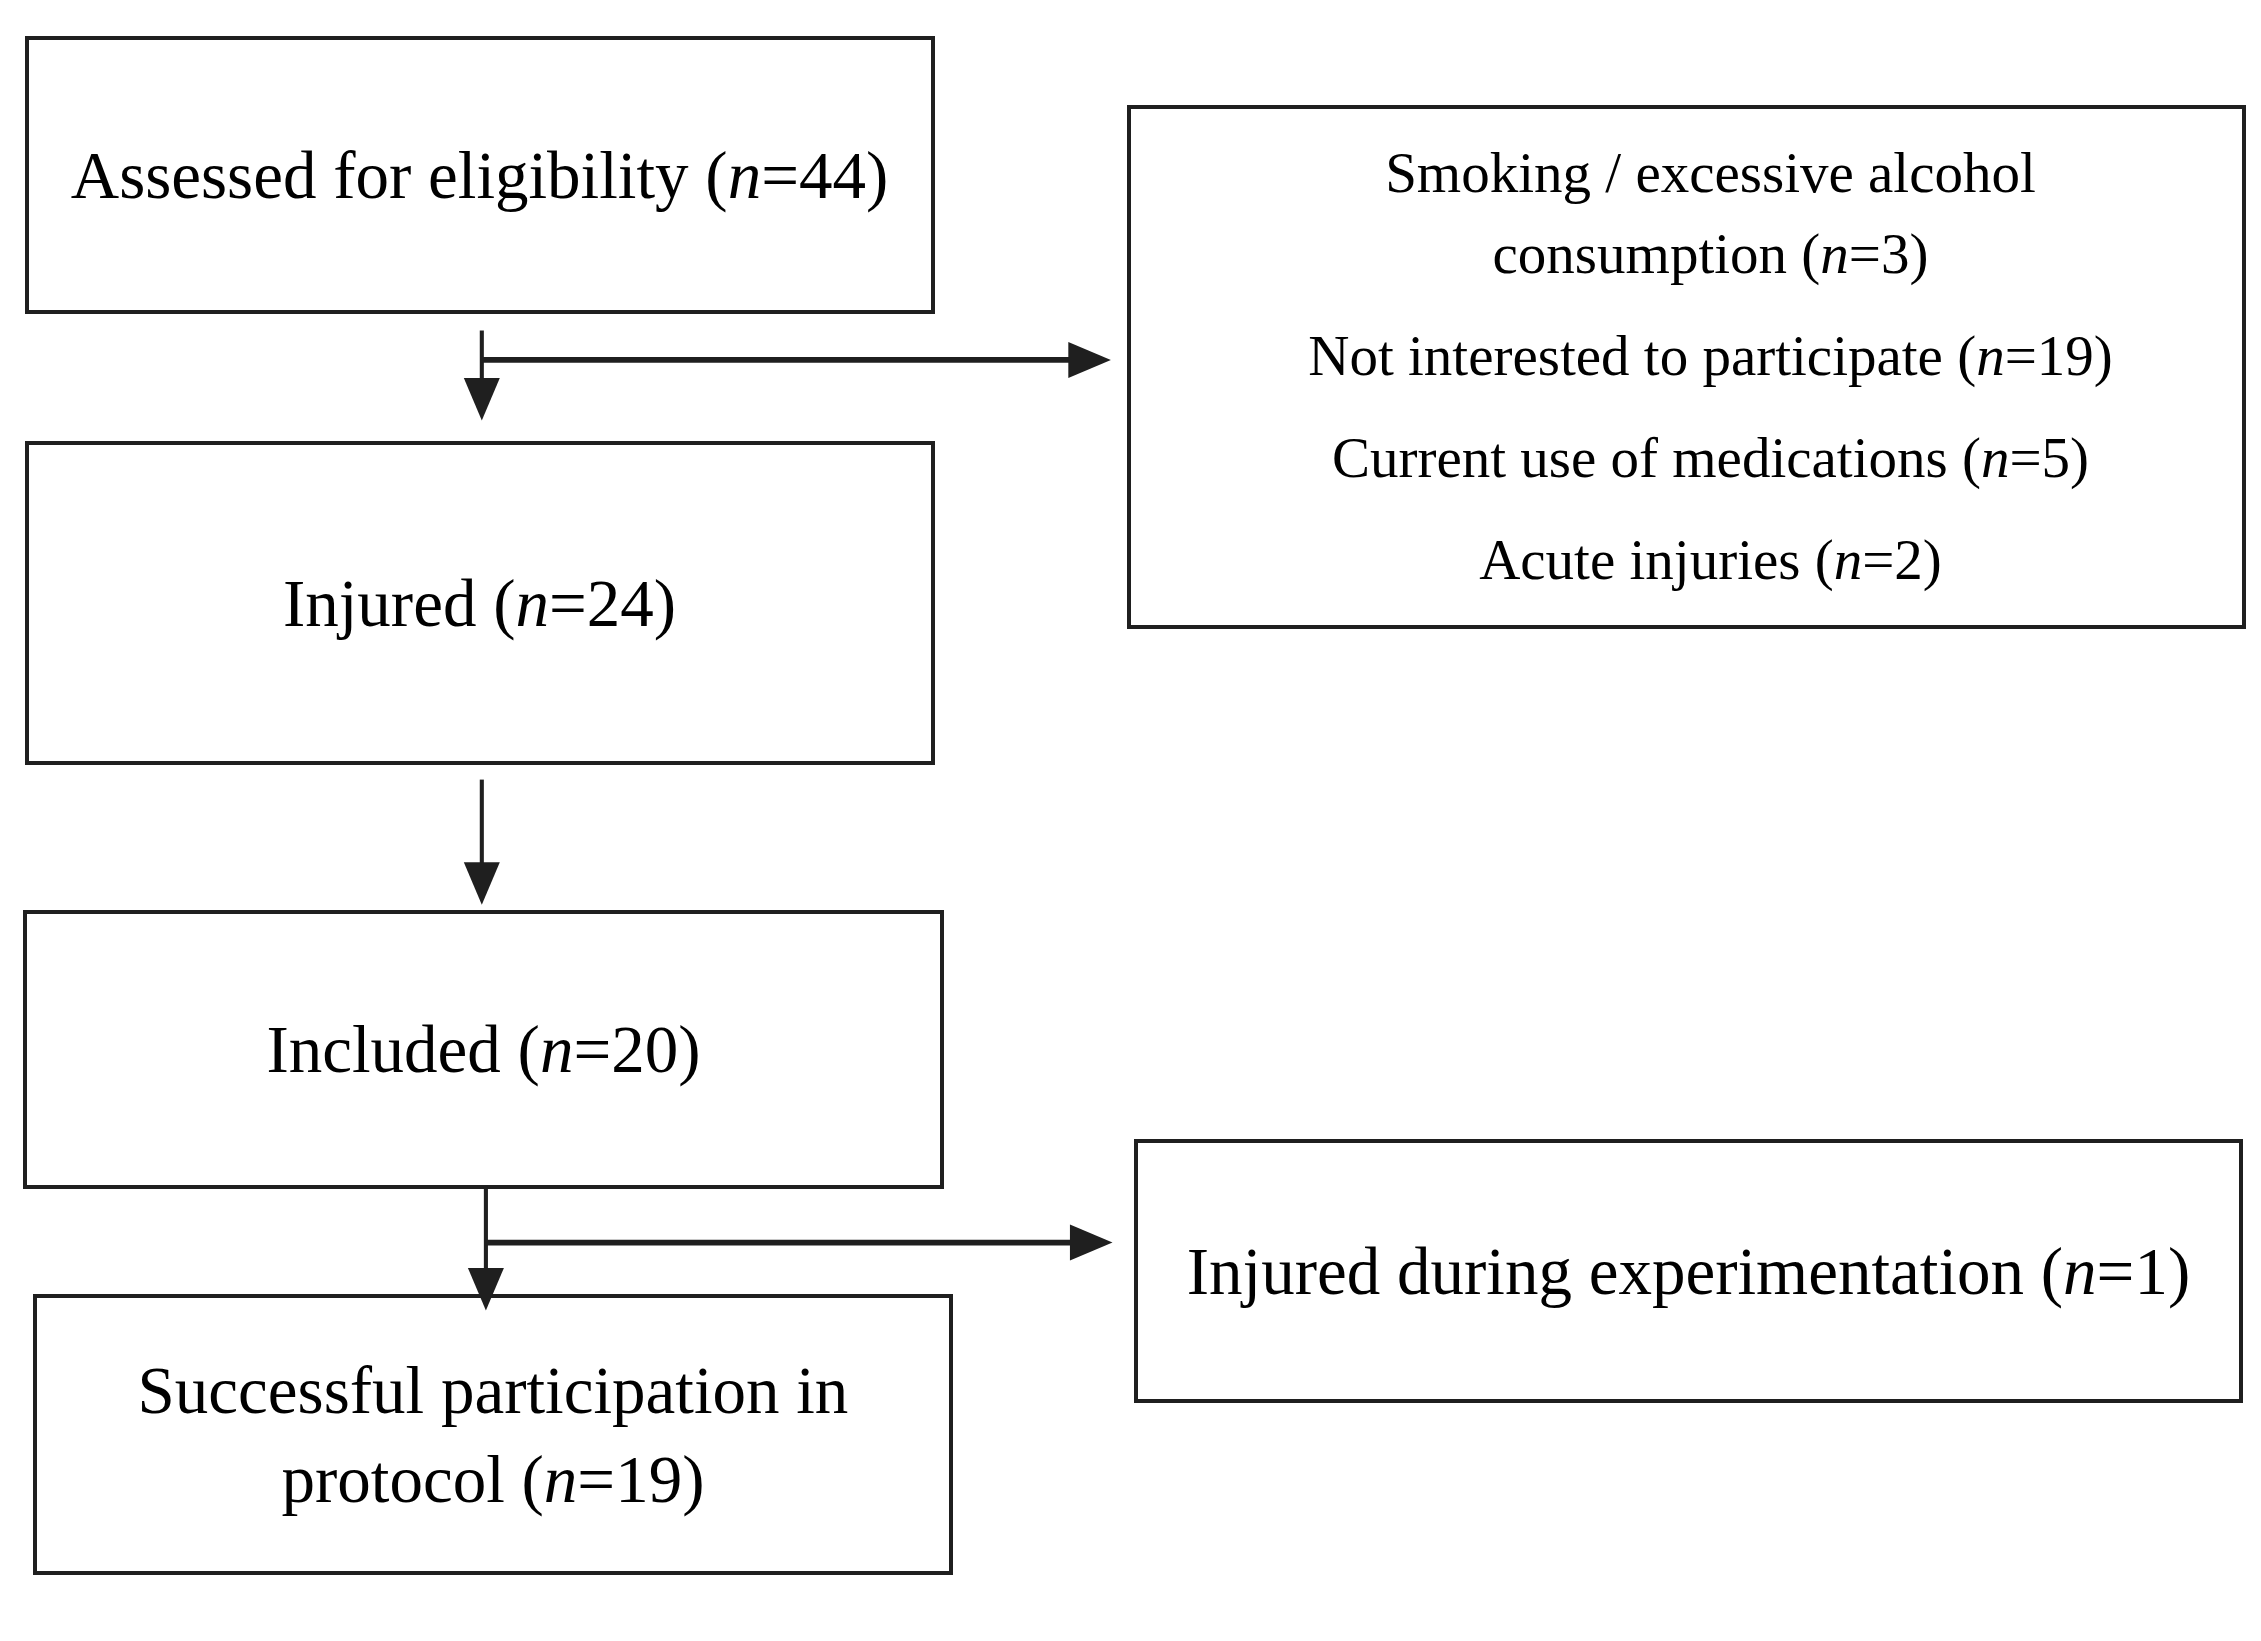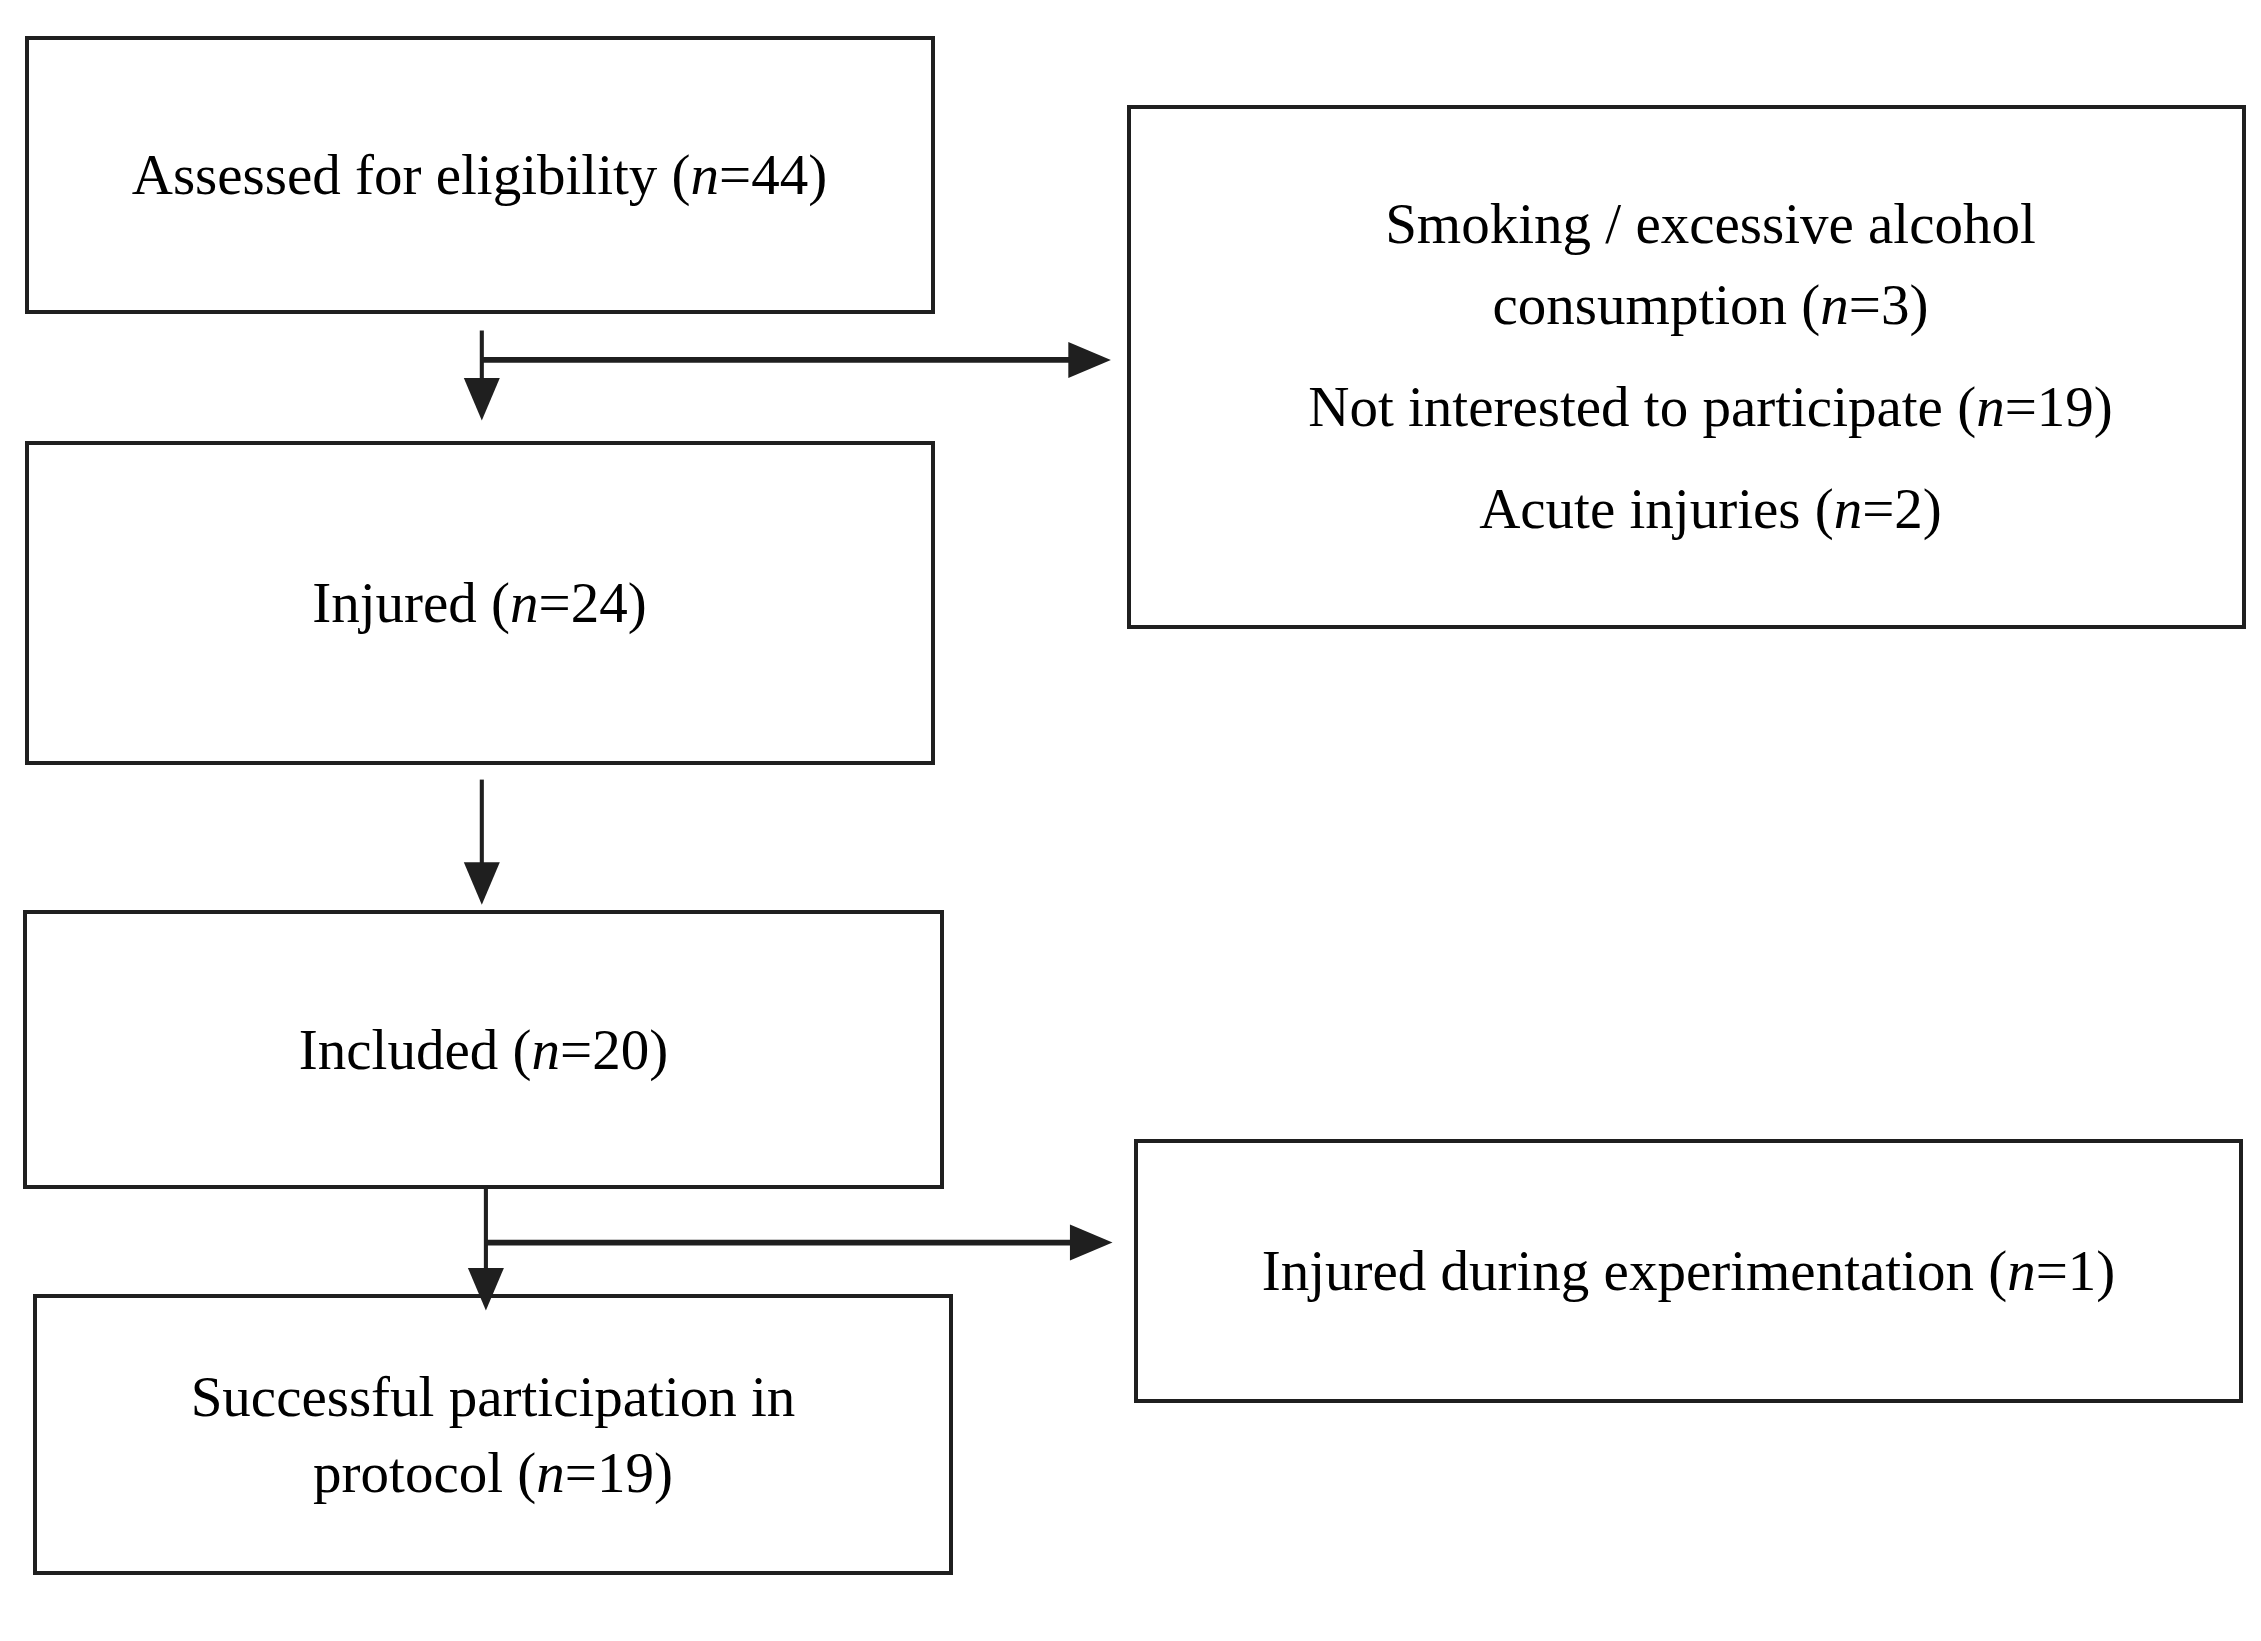--- a/index.html
+++ b/index.html
@@ -25,21 +25,21 @@
     position:absolute;
     border:4.9px solid var(--border);
     background:var(--background);
     box-sizing:border-box;
     display:flex;
     align-items:center;
     justify-content:center;
     text-align:center;
   }
   .label{
-    font-size:57px;
+    font-size:67px;
     line-height:1.32;
     white-space:pre-line;
     padding:0 16.4px;
   }
   .nvar{font-style:italic;}
   
   .box-assessed  {left:24.5px;  top:36px;   width:910px; height:278px;}
   .box-excluded  {left:24.5px;  top:441px;  width:910px; height:324px;}
   .box-included  {left:23px;  top:910px; width:921px; height:279px;}
   .box-successful{left:33px;  top:1294px; width:920px; height:281px;}
@@ -78,20 +78,21 @@
 
   <div class="fbox box-assessed">
     <div class="label"><span>Assessed for eligibility (</span><span class="nvar">n</span><span>=44)</span></div>
   </div>
 
   <div class="fbox box-reasons">
     <div class="reasons-list">
       <div class="reason-item"><span>Smoking / excessive alcohol
 consumption (</span><span class="nvar">n</span><span>=3)</span></div>
       <div class="reason-item"><span>Not interested to participate (</span><span class="nvar">n</span><span>=19)</span></div>
+      <div class="reason-item"><span>Current use of medications (</span><span class="nvar">n</span><span>=5)</span></div>
       <div class="reason-item"><span>Acute injuries (</span><span class="nvar">n</span><span>=2)</span></div>
     </div>
   </div>
 
   <div class="fbox box-excluded">
     <div class="label"><span>Injured (</span><span class="nvar">n</span><span>=24)</span></div>
   </div>
 
   <div class="fbox box-included">
     <div class="label"><span>Included (</span><span class="nvar">n</span><span>=20)</span></div>

